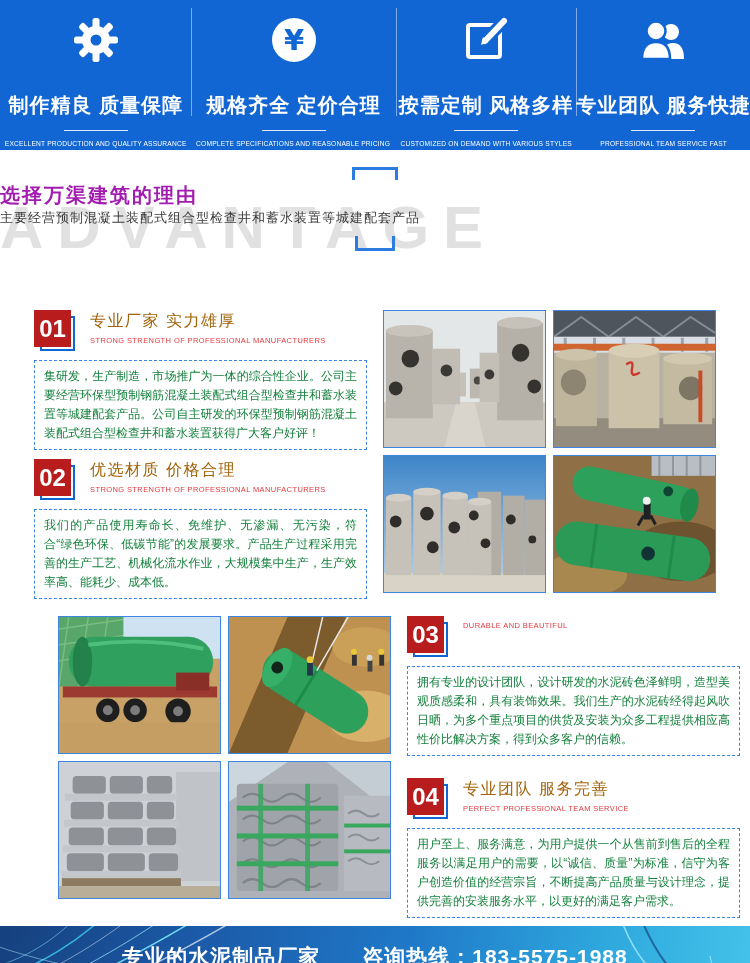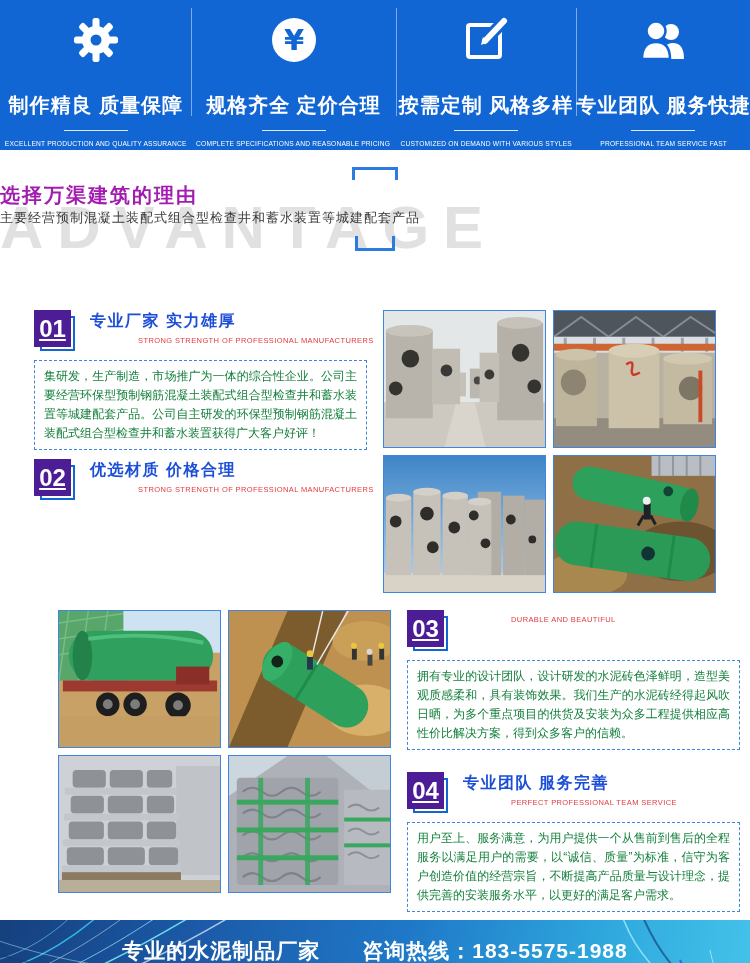--- a/index.html
+++ b/index.html
@@ -25,24 +25,24 @@
 
   
   .content { width:682px; margin:3px auto 0; }
   .band { display:grid; grid-template-columns:333px 333px; column-gap:16px; }
   .band + .band { margin-top:17px;padding-left:24px; }
 
   .section-block + .section-block { margin-top:9px; }
   .sec-head { display:flex; align-items:flex-start; margin-bottom:6px; }
   .badge { position:relative; width:44px; height:44px; flex:0 0 44px; }
   .badge-outline { position:absolute; left:6px; top:6px; width:35px; height:35px; border:2px solid #1166d4; background:#fff; }
-  .badge-num { position:absolute; left:0; top:0; width:37px; height:37px; background:#4c1d95; color:#fff; font-size:24px; font-weight:bold; display:flex; align-items:center; justify-content:center;text-decoration:underline; }
+  .badge-num { position:absolute; left:0; top:0; width:37px; height:37px; background:#b91c1c; color:#fff; font-size:24px; font-weight:bold; display:flex; align-items:center; justify-content:center; }
   .sec-titles { margin-left:12px; padding-top:1px; }
-  .sec-title { color:#1d4ed8; font-size:16px; font-weight:bold; letter-spacing:1.5px; white-space:nowrap; }
-  .sec-sub { color:#e23a3f; font-size:7.5px; margin-top:4px; letter-spacing:.4px; white-space:nowrap;margin-left:48px; }
+  .sec-title { color:#a16207; font-size:16px; font-weight:normal; letter-spacing:1.5px; white-space:nowrap; }
+  .sec-sub { color:#e23a3f; font-size:7.5px; margin-top:4px; letter-spacing:.4px; white-space:nowrap; }
   .sec-body { border:1px dashed #3f86e0; padding:6px 9px; font-size:12px; color:#15803d; line-height:19px; text-align:justify; }
 
   .photo-grid { display:grid; grid-template-columns:1fr 1fr; gap:7px; align-content:start; }
   .photo { border:1px solid #3f86e0; height:138px; overflow:hidden; background:#ddd; }
   .photo svg { display:block; width:100%; height:100%; }
 
   
   .footer { height:88px; margin-top:8px; position:relative; overflow:hidden; color:#fff; text-align:center;
             background:linear-gradient(100deg,#16407e 0%,#1b5aa8 26%,#1f79c8 54%,#2fa9de 80%,#45c3ea 100%); }
   .footer-deco { position:absolute; top:0; pointer-events:none; }
@@ -154,20 +154,21 @@
         <div class="sec-head">
           <div class="badge">
             <div class="badge-outline"></div>
             <div class="badge-num">02</div>
           </div>
           <div class="sec-titles">
             <div class="sec-title">优选材质 价格合理</div>
             <div class="sec-sub">STRONG STRENGTH OF PROFESSIONAL MANUFACTURERS</div>
           </div>
         </div>
+        <div class="sec-body">我们的产品使用寿命长、免维护、无渗漏、无污染，符合“绿色环保、低碳节能”的发展要求。产品生产过程采用完善的生产工艺、机械化流水作业，大规模集中生产，生产效率高、能耗少、成本低。</div>
       </div>
     </div>
 
     <div class="photo-grid">
       <div class="photo">
         <svg viewBox="0 0 165 137" preserveAspectRatio="none">
           <rect width="165" height="92" fill="#e4e7e8"></rect>
           <rect y="92" width="165" height="45" fill="#cdc9c1"></rect>
           <polygon points="62,137 104,137 93,92 74,92" fill="#d9d5cd"></polygon>
           <rect x="70" y="62" width="14" height="24" fill="#c5c1b9"></rect>

